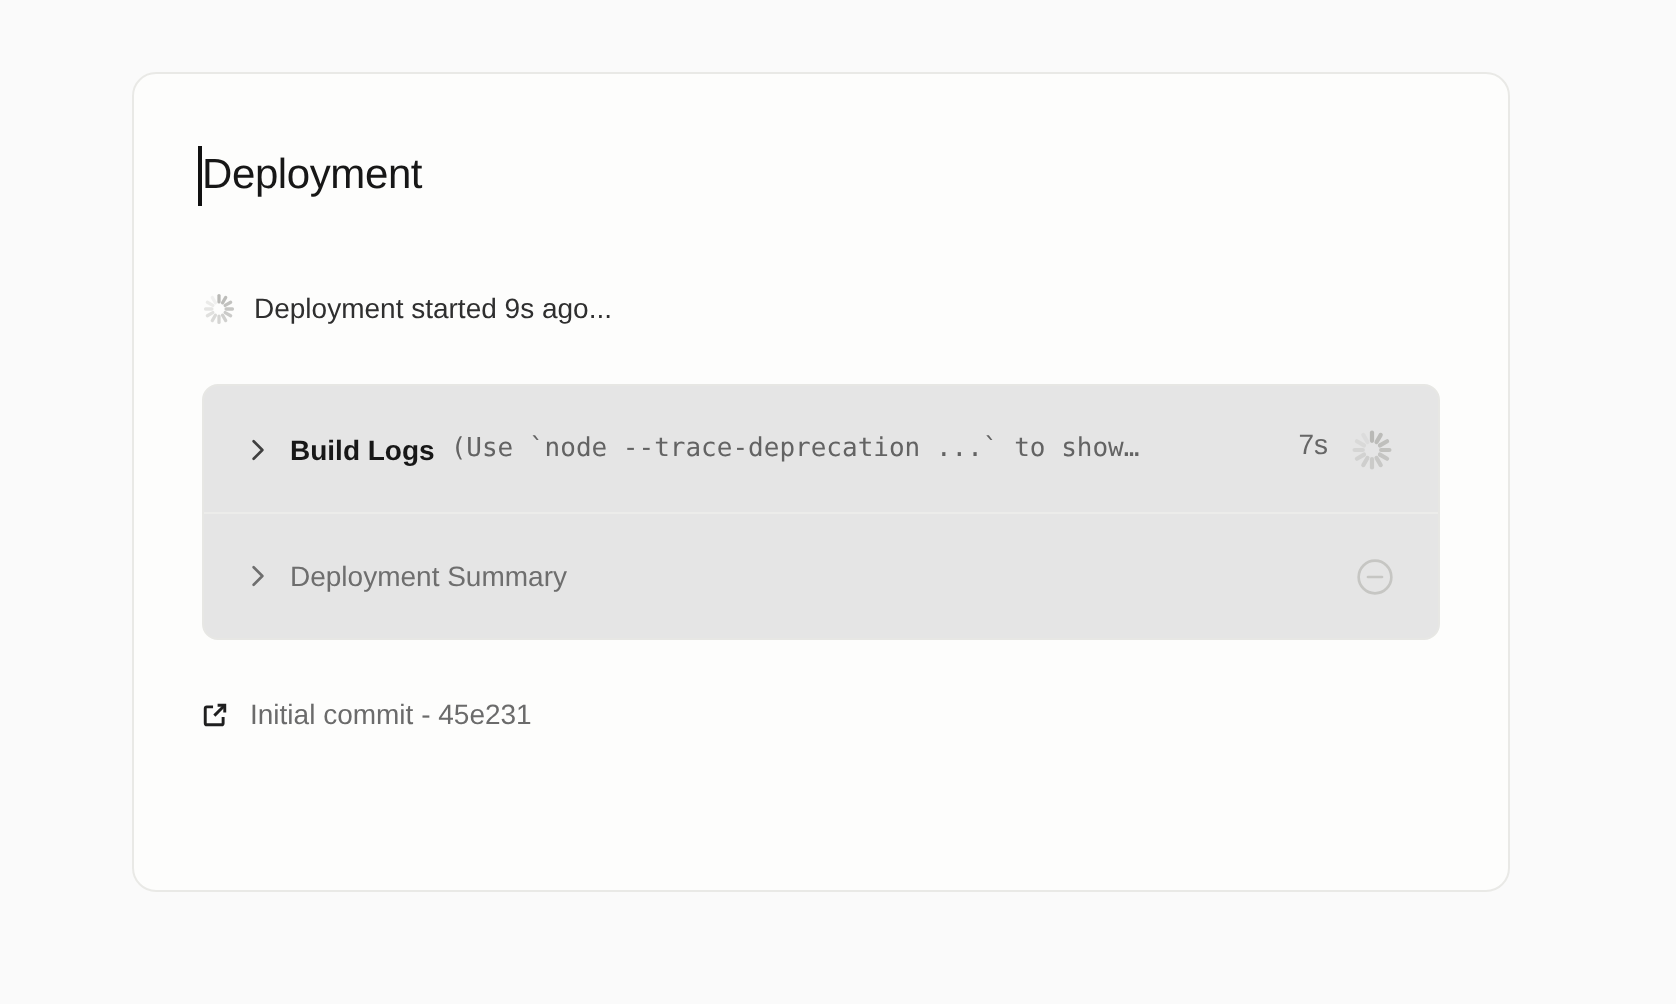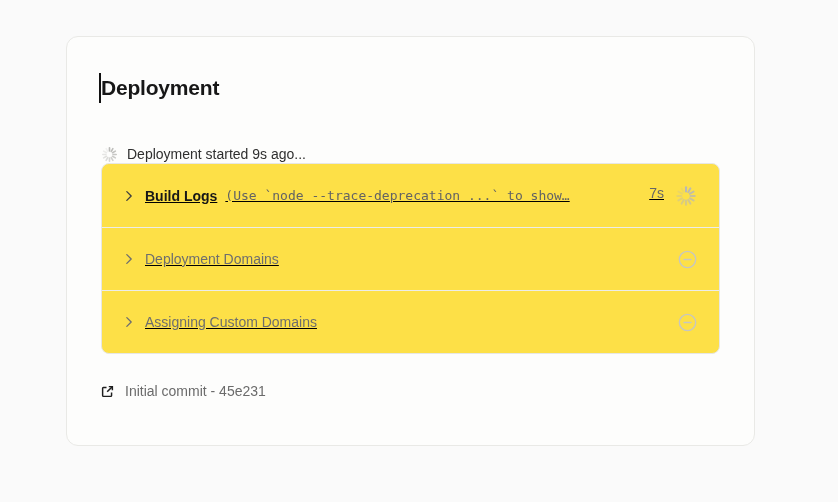--- a/index.html
+++ b/index.html
@@ -26,42 +26,42 @@
   }
   .caret {
     width: 2px; height: 30px;
     background: #111;
     display: inline-block;
     position: absolute;
     left: -2px; top: 0;
   }
   .title {
     font-size: 21px;
-    font-weight: 700;
+    font-weight: 400;
     color: #171717;
     letter-spacing: -0.2px;
     line-height: 30px;
   }
   .status {
     margin-top: 42px;
     display: flex;
     align-items: center;
     gap: 9px;
     height: 18px;
   }
   .status-text {
     font-size: 14px;
     color: #2f2f2f;
   }
   .accordion {
+    margin-top: 29px;
     border: 1px solid #e7e7e4;
     border-radius: 8px;
-    background: #fde047;
+    background: #e5e5e5;
     overflow: hidden;
-    text-decoration: underline;
   }
   .acc-row {
     display: flex;
     align-items: center;
     height: 63px;
     padding: 0 22px 0 20px;
     cursor: pointer;
     min-width: 0;
   }
   .acc-row + .acc-row { border-top: 1px solid #ececea; }
@@ -182,47 +182,31 @@
         </span>
       </span>
     </div>
 
     <div class="acc-row">
       <span class="chev">
         <svg width="14" height="14" viewBox="0 0 16 16">
           <path d="M5.5 3l5 5-5 5" fill="none" stroke="#6e6e6e" stroke-width="1.5" stroke-linecap="round" stroke-linejoin="round"></path>
         </svg>
       </span>
-      <span class="row-label">Deployment Domains</span>
+      <span class="row-label">Deployment Summary</span>
       <span class="row-right">
         <span>
           <svg width="19" height="19" viewBox="0 0 20 20">
             <circle cx="10" cy="10" r="8.6" fill="none" stroke="#c6c6c3" stroke-width="1.4"></circle>
             <line x1="6.3" y1="10" x2="13.7" y2="10" stroke="#c6c6c3" stroke-width="1.4" stroke-linecap="round"></line>
           </svg>
         </span>
       </span>
     </div>
 
-    <div class="acc-row">
-      <span class="chev">
-        <svg width="14" height="14" viewBox="0 0 16 16">
-          <path d="M5.5 3l5 5-5 5" fill="none" stroke="#6e6e6e" stroke-width="1.5" stroke-linecap="round" stroke-linejoin="round"></path>
-        </svg>
-      </span>
-      <span class="row-label">Assigning Custom Domains</span>
-      <span class="row-right">
-        <span>
-          <svg width="19" height="19" viewBox="0 0 20 20">
-            <circle cx="10" cy="10" r="8.6" fill="none" stroke="#c6c6c3" stroke-width="1.4"></circle>
-            <line x1="6.3" y1="10" x2="13.7" y2="10" stroke="#c6c6c3" stroke-width="1.4" stroke-linecap="round"></line>
-          </svg>
-        </span>
-      </span>
-    </div>
 
   </div>
 
   <div class="footer">
     <span>
       <svg width="13" height="13" viewBox="0 0 16 16">
         <path d="M13 9.2V13a1 1 0 0 1-1 1H3a1 1 0 0 1-1-1V4a1 1 0 0 1 1-1h3.8" fill="none" stroke="#1f1f1f" stroke-width="1.8"></path>
         <path d="M9.6 2h4.4v4.4" fill="none" stroke="#1f1f1f" stroke-width="1.8"></path>
         <path d="M14 2L7.6 8.4" fill="none" stroke="#1f1f1f" stroke-width="1.8"></path>
       </svg>

